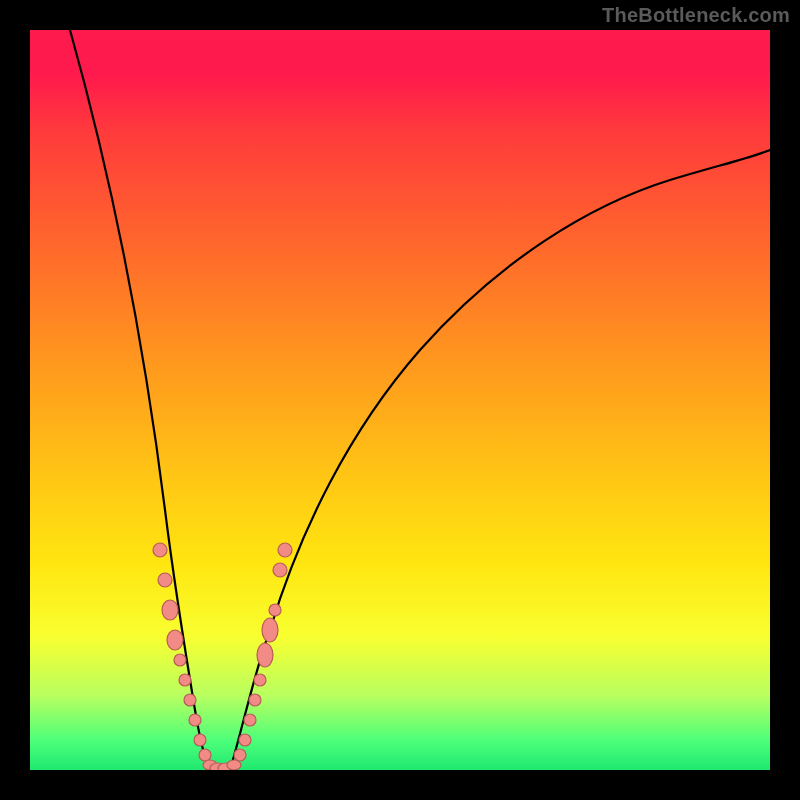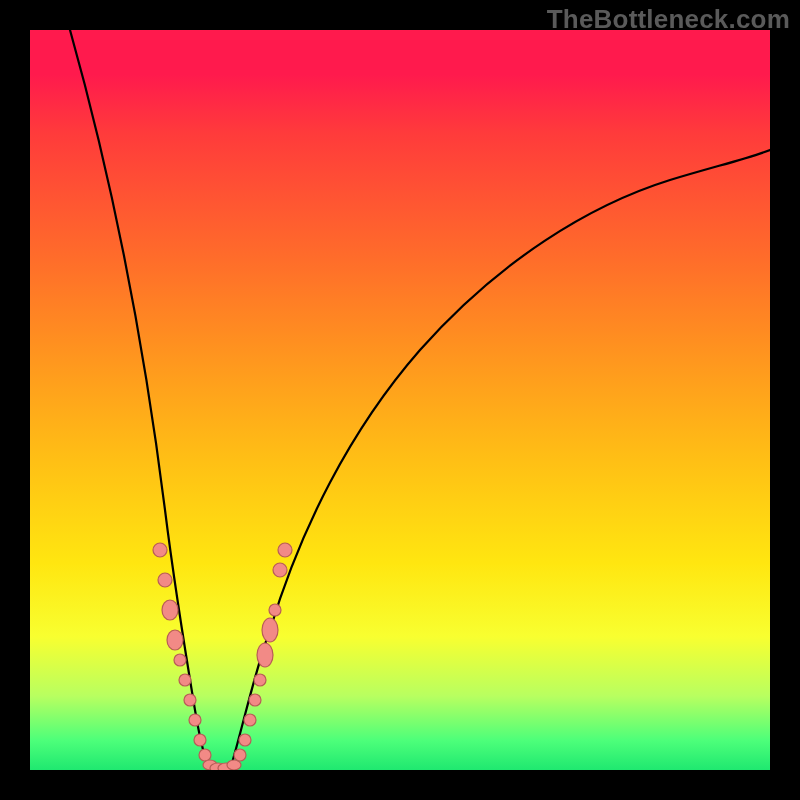--- a/index.html
+++ b/index.html
@@ -40,21 +40,21 @@
       #b8ff60 90%,
       #4dff7a 96%,
       #1fe870 100%
     );
   }
   .watermark {
     position: absolute;
     top: 4px;
     right: 10px;
     color: #5a5a5a;
-    font-size: 26px;
+    font-size: 20px;
     font-weight: 600;
     letter-spacing: 0.2px;
     user-select: none;
   }
   svg.curve {
     position: absolute;
     left: 0;
     top: 0;
     width: 740px;
     height: 740px;

